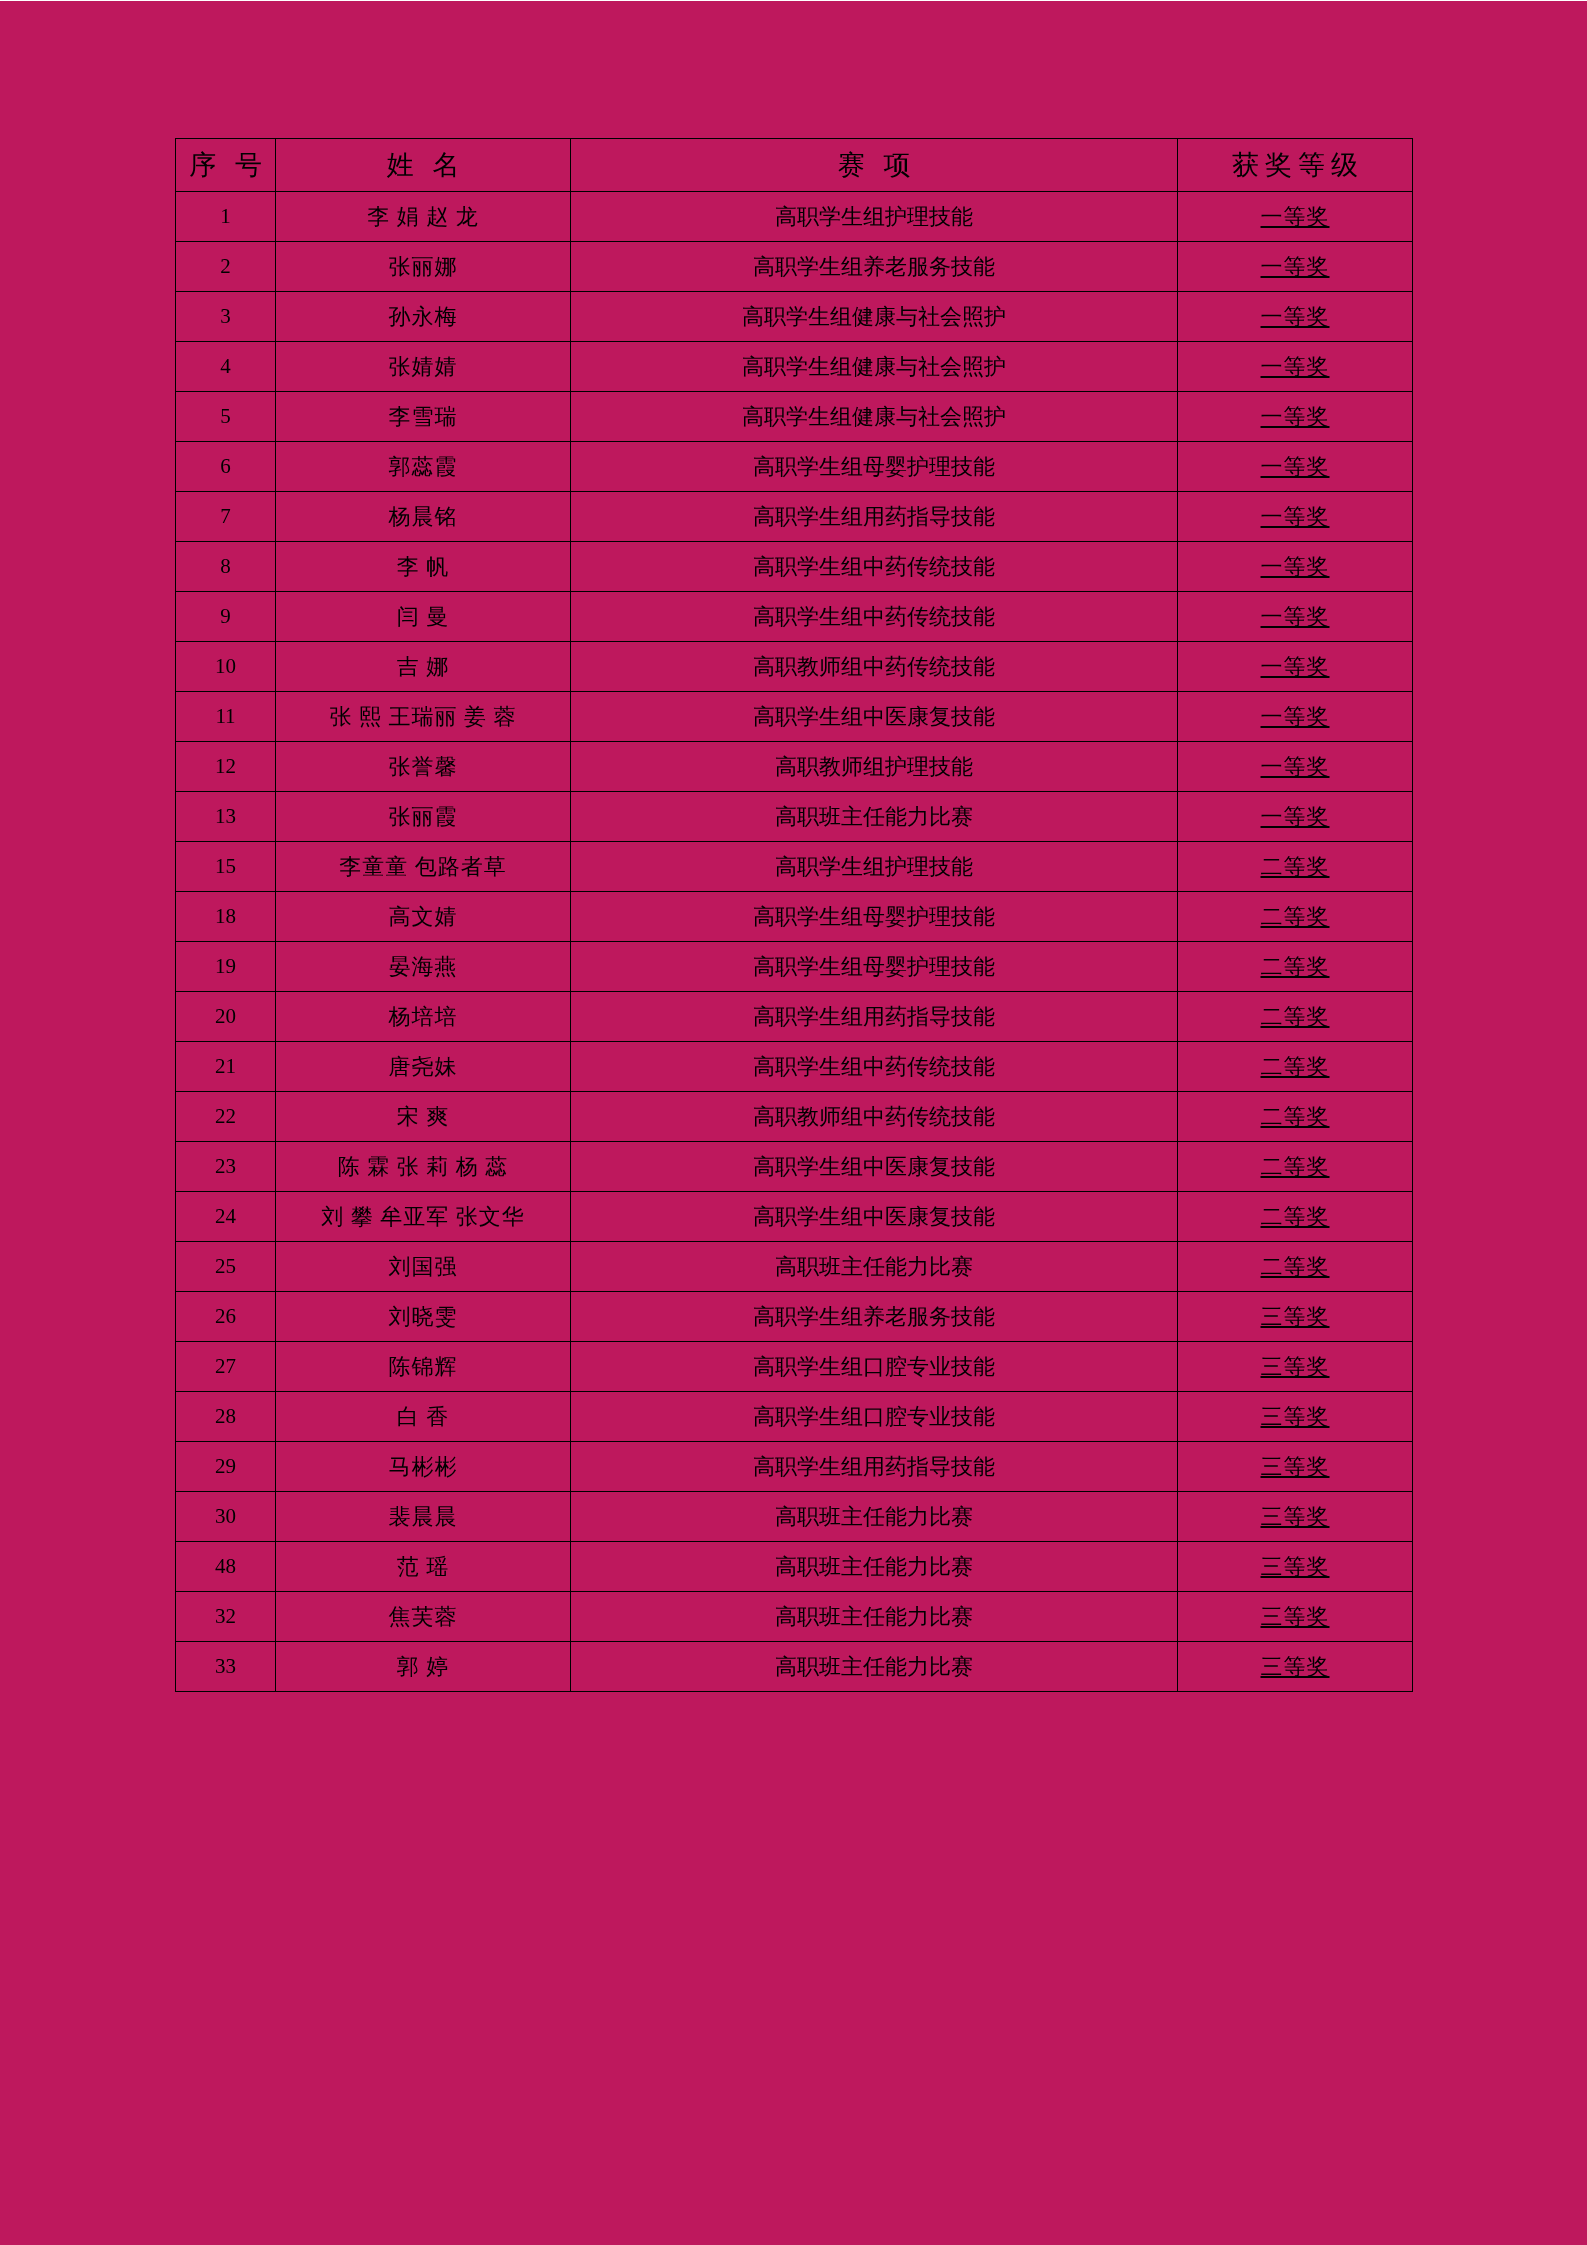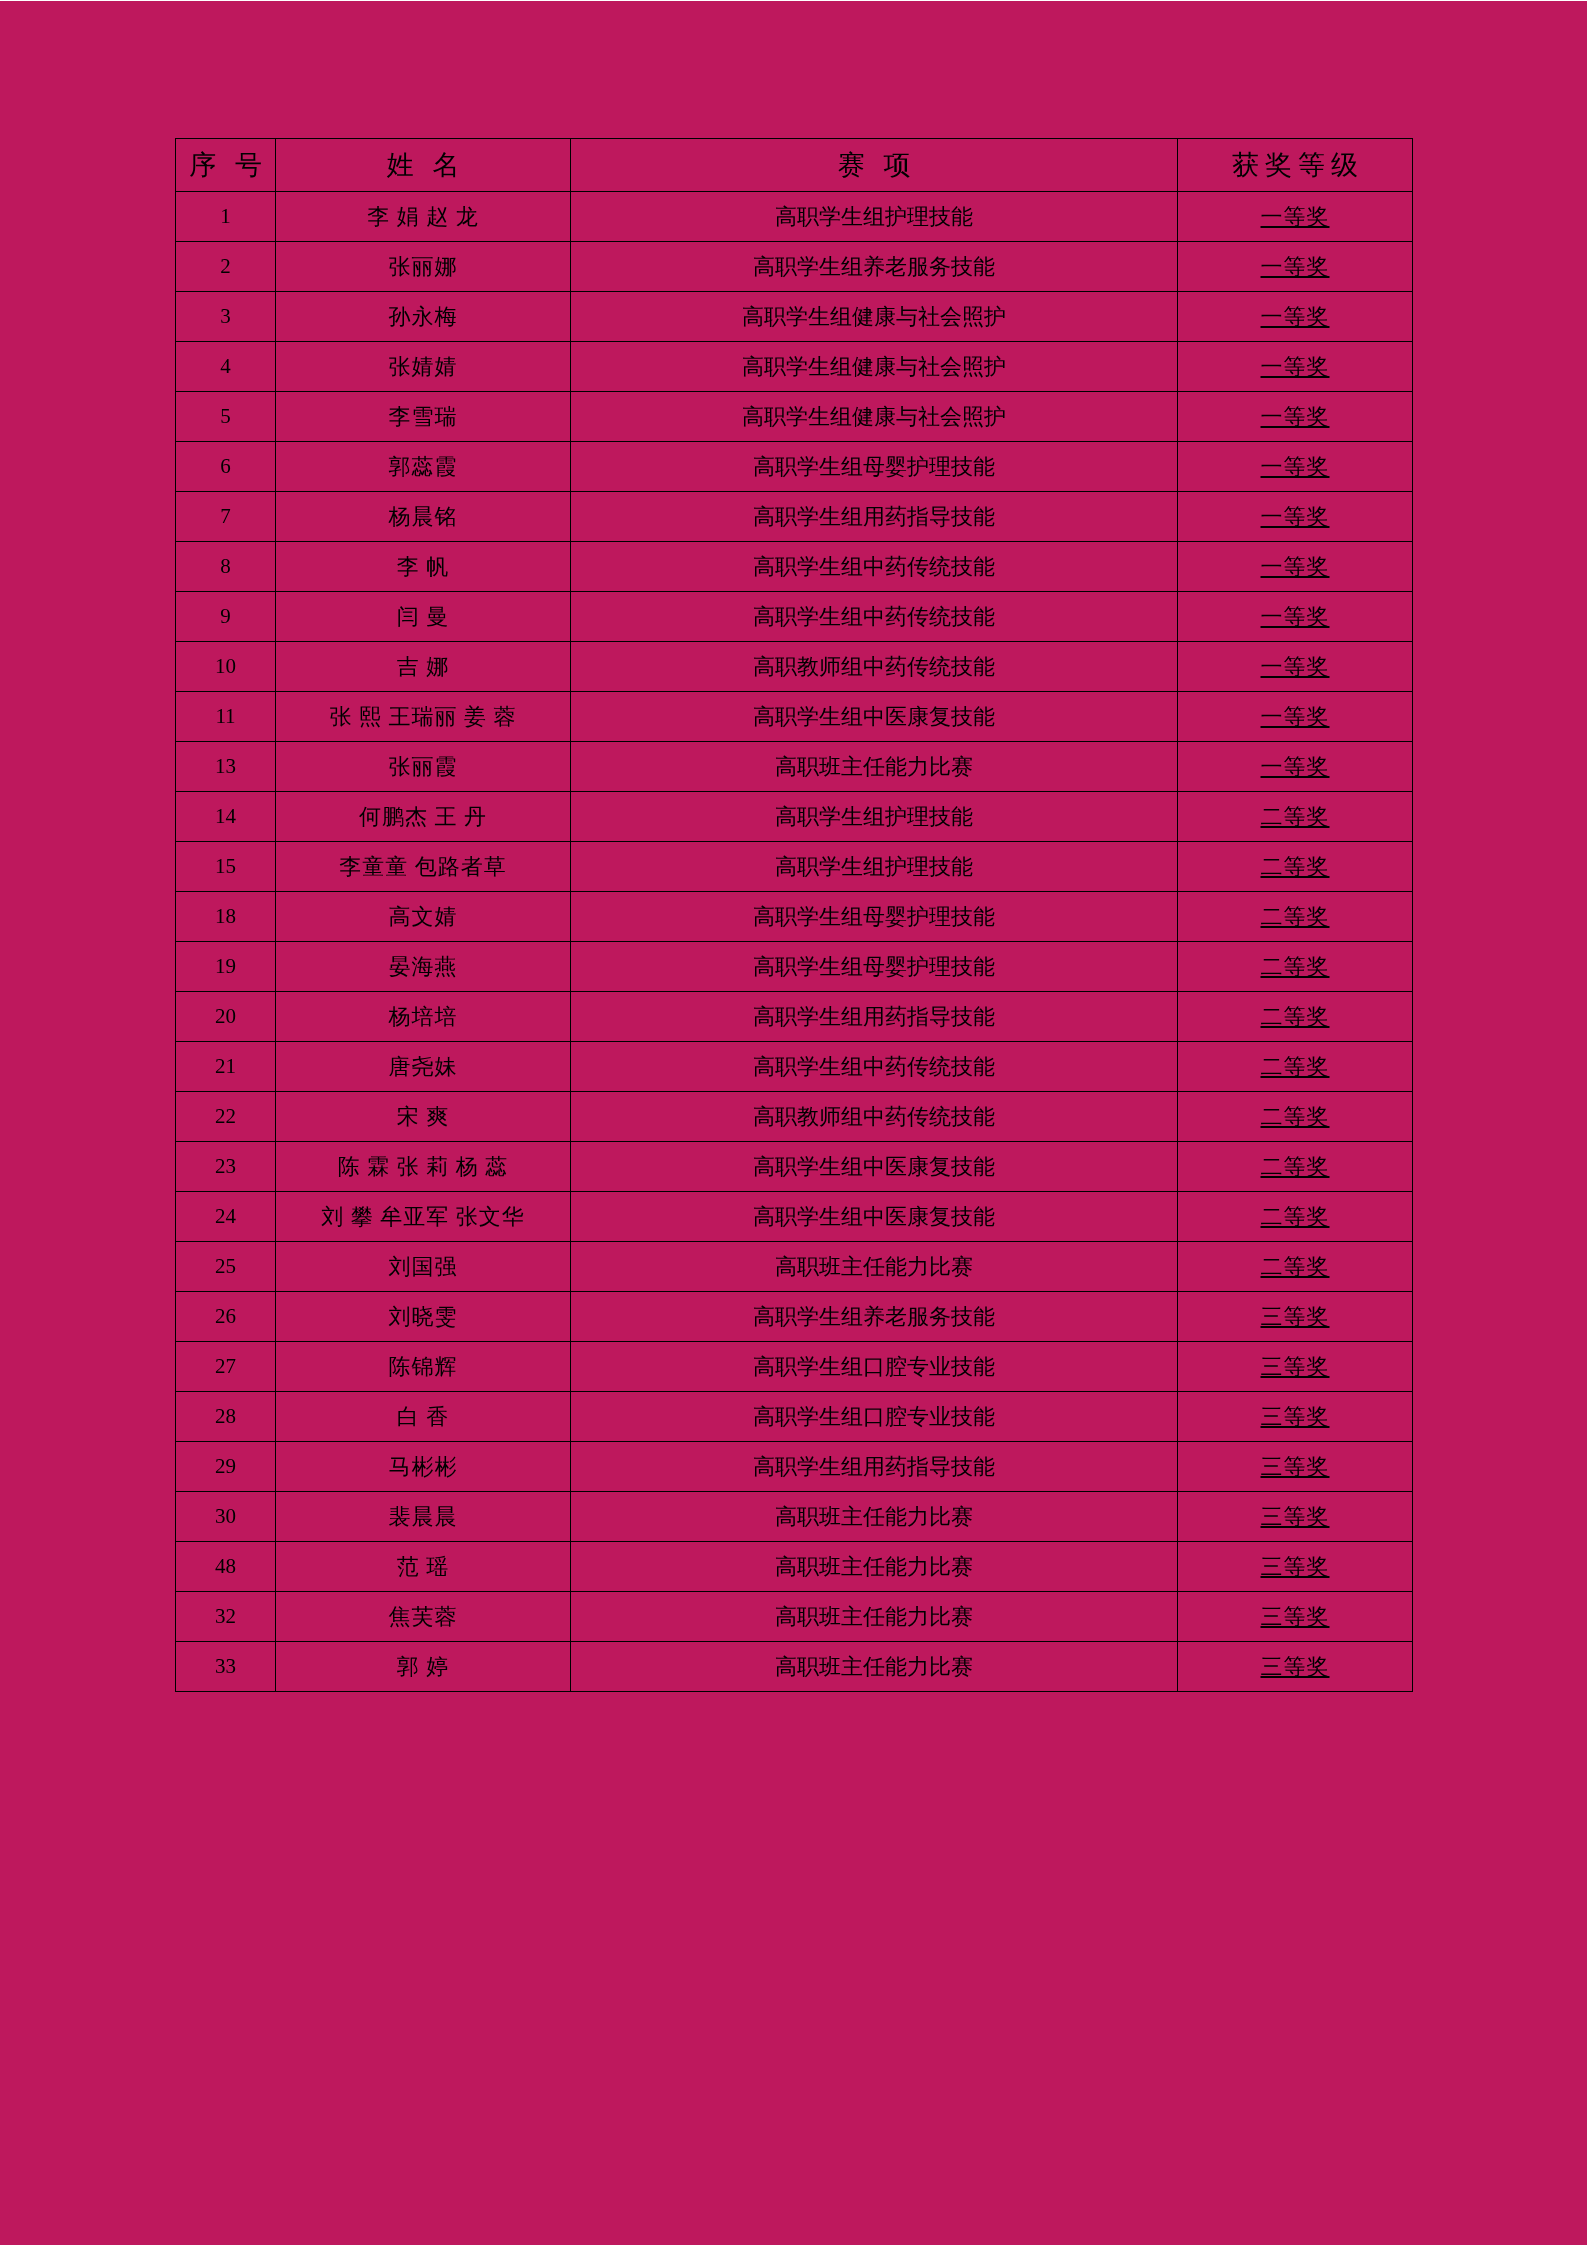--- a/index.html
+++ b/index.html
@@ -157,30 +157,30 @@
             <td class="col-event">高职教师组中药传统技能</td>
             <td class="col-level">一等奖</td>
           </tr>
         <tr>
             <td class="col-no">11</td>
             <td class="col-name">张  熙 王瑞丽 姜  蓉</td>
             <td class="col-event">高职学生组中医康复技能</td>
             <td class="col-level">一等奖</td>
           </tr>
         <tr>
+            <td class="col-no">12</td>
+            <td class="col-name">张誉馨</td>
+            <td class="col-event">高职教师组护理技能</td>
+            <td class="col-level">一等奖</td>
+          </tr>
+        <tr>
             <td class="col-no">13</td>
             <td class="col-name">张丽霞</td>
             <td class="col-event">高职班主任能力比赛</td>
             <td class="col-level">一等奖</td>
-          </tr>
-        <tr>
-            <td class="col-no">14</td>
-            <td class="col-name">何鹏杰   王 丹</td>
-            <td class="col-event">高职学生组护理技能</td>
-            <td class="col-level">二等奖</td>
           </tr>
         <tr>
             <td class="col-no">15</td>
             <td class="col-name">李童童   包路者草</td>
             <td class="col-event">高职学生组护理技能</td>
             <td class="col-level">二等奖</td>
           </tr>
         <tr>
             <td class="col-no">18</td>
             <td class="col-name">高文婧</td>

